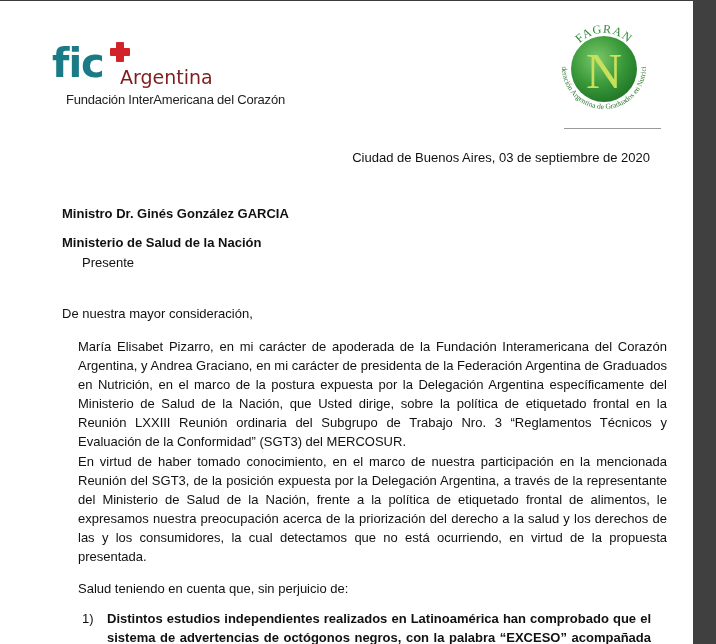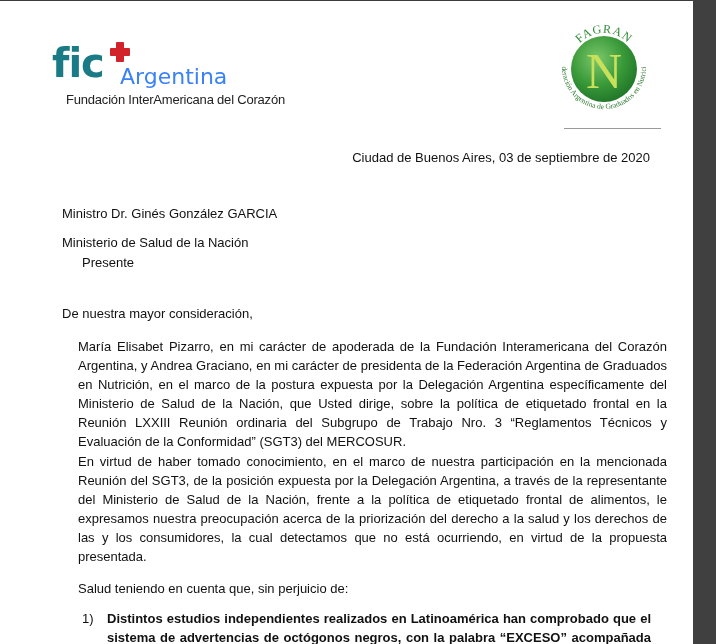--- a/index.html
+++ b/index.html
@@ -23,21 +23,21 @@
   .fic-logo { position: absolute; left: 52px; top: 40px; width: 160px; height: 64px; }
   .fic-word {
     position: absolute; left: 0; top: 2px;
     font-family: "DejaVu Sans", sans-serif; font-weight: bold;
     font-size: 40px; color: #1a7a86; letter-spacing: -1px; line-height: 40px; text-align: right;
   }
   .fic-cross { position: absolute; left: 57px; top: 0; width: 22px; height: 22px; }
   .fic-arg {
     position: absolute; left: 68px; top: 26px;
     font-family: "DejaVu Sans", sans-serif;
-    font-size: 22px; color: #3b82f6; line-height: 20px;
+    font-size: 19px; color: #7f1d1d; line-height: 20px;
   }
   .fic-sub {
     position: absolute; left: 14px; top: 51px;
     font-family: "Liberation Sans", sans-serif;
     font-size: 13px; color: #222; white-space: nowrap; letter-spacing: -0.2px;
   }
   
   .fagran-logo { position: absolute; left: 548px; top: 10px; width: 112px; height: 112px; }
   .fagran-rule {
     position: absolute; left: 564px; top: 127px; width: 97px; height: 1px; background: #9a9a9a;
@@ -46,21 +46,21 @@
   .doc-text {
     position: absolute; left: 0; top: 0; width: 693px;
     font-family: "Liberation Sans", sans-serif;
     font-size: 13px; color: #111; line-height: 19px;
   }
   .date {
     position: absolute; right: 43px; top: 147px;
     white-space: nowrap;
   }
   .line-abs { position: absolute; left: 62px; white-space: nowrap; }
-  .bold { font-weight: normal; }
+  .bold { font-weight: bold; }
   .para {
     position: absolute; left: 78px; width: 589px;
     text-align: justify;
   }
   .list-item {
     position: absolute; left: 107px; width: 544px; font-weight: bold; text-align: justify;
   }
   .list-num { position: absolute; left: 82px; font-weight: normal; }
 </style>
 </head>

